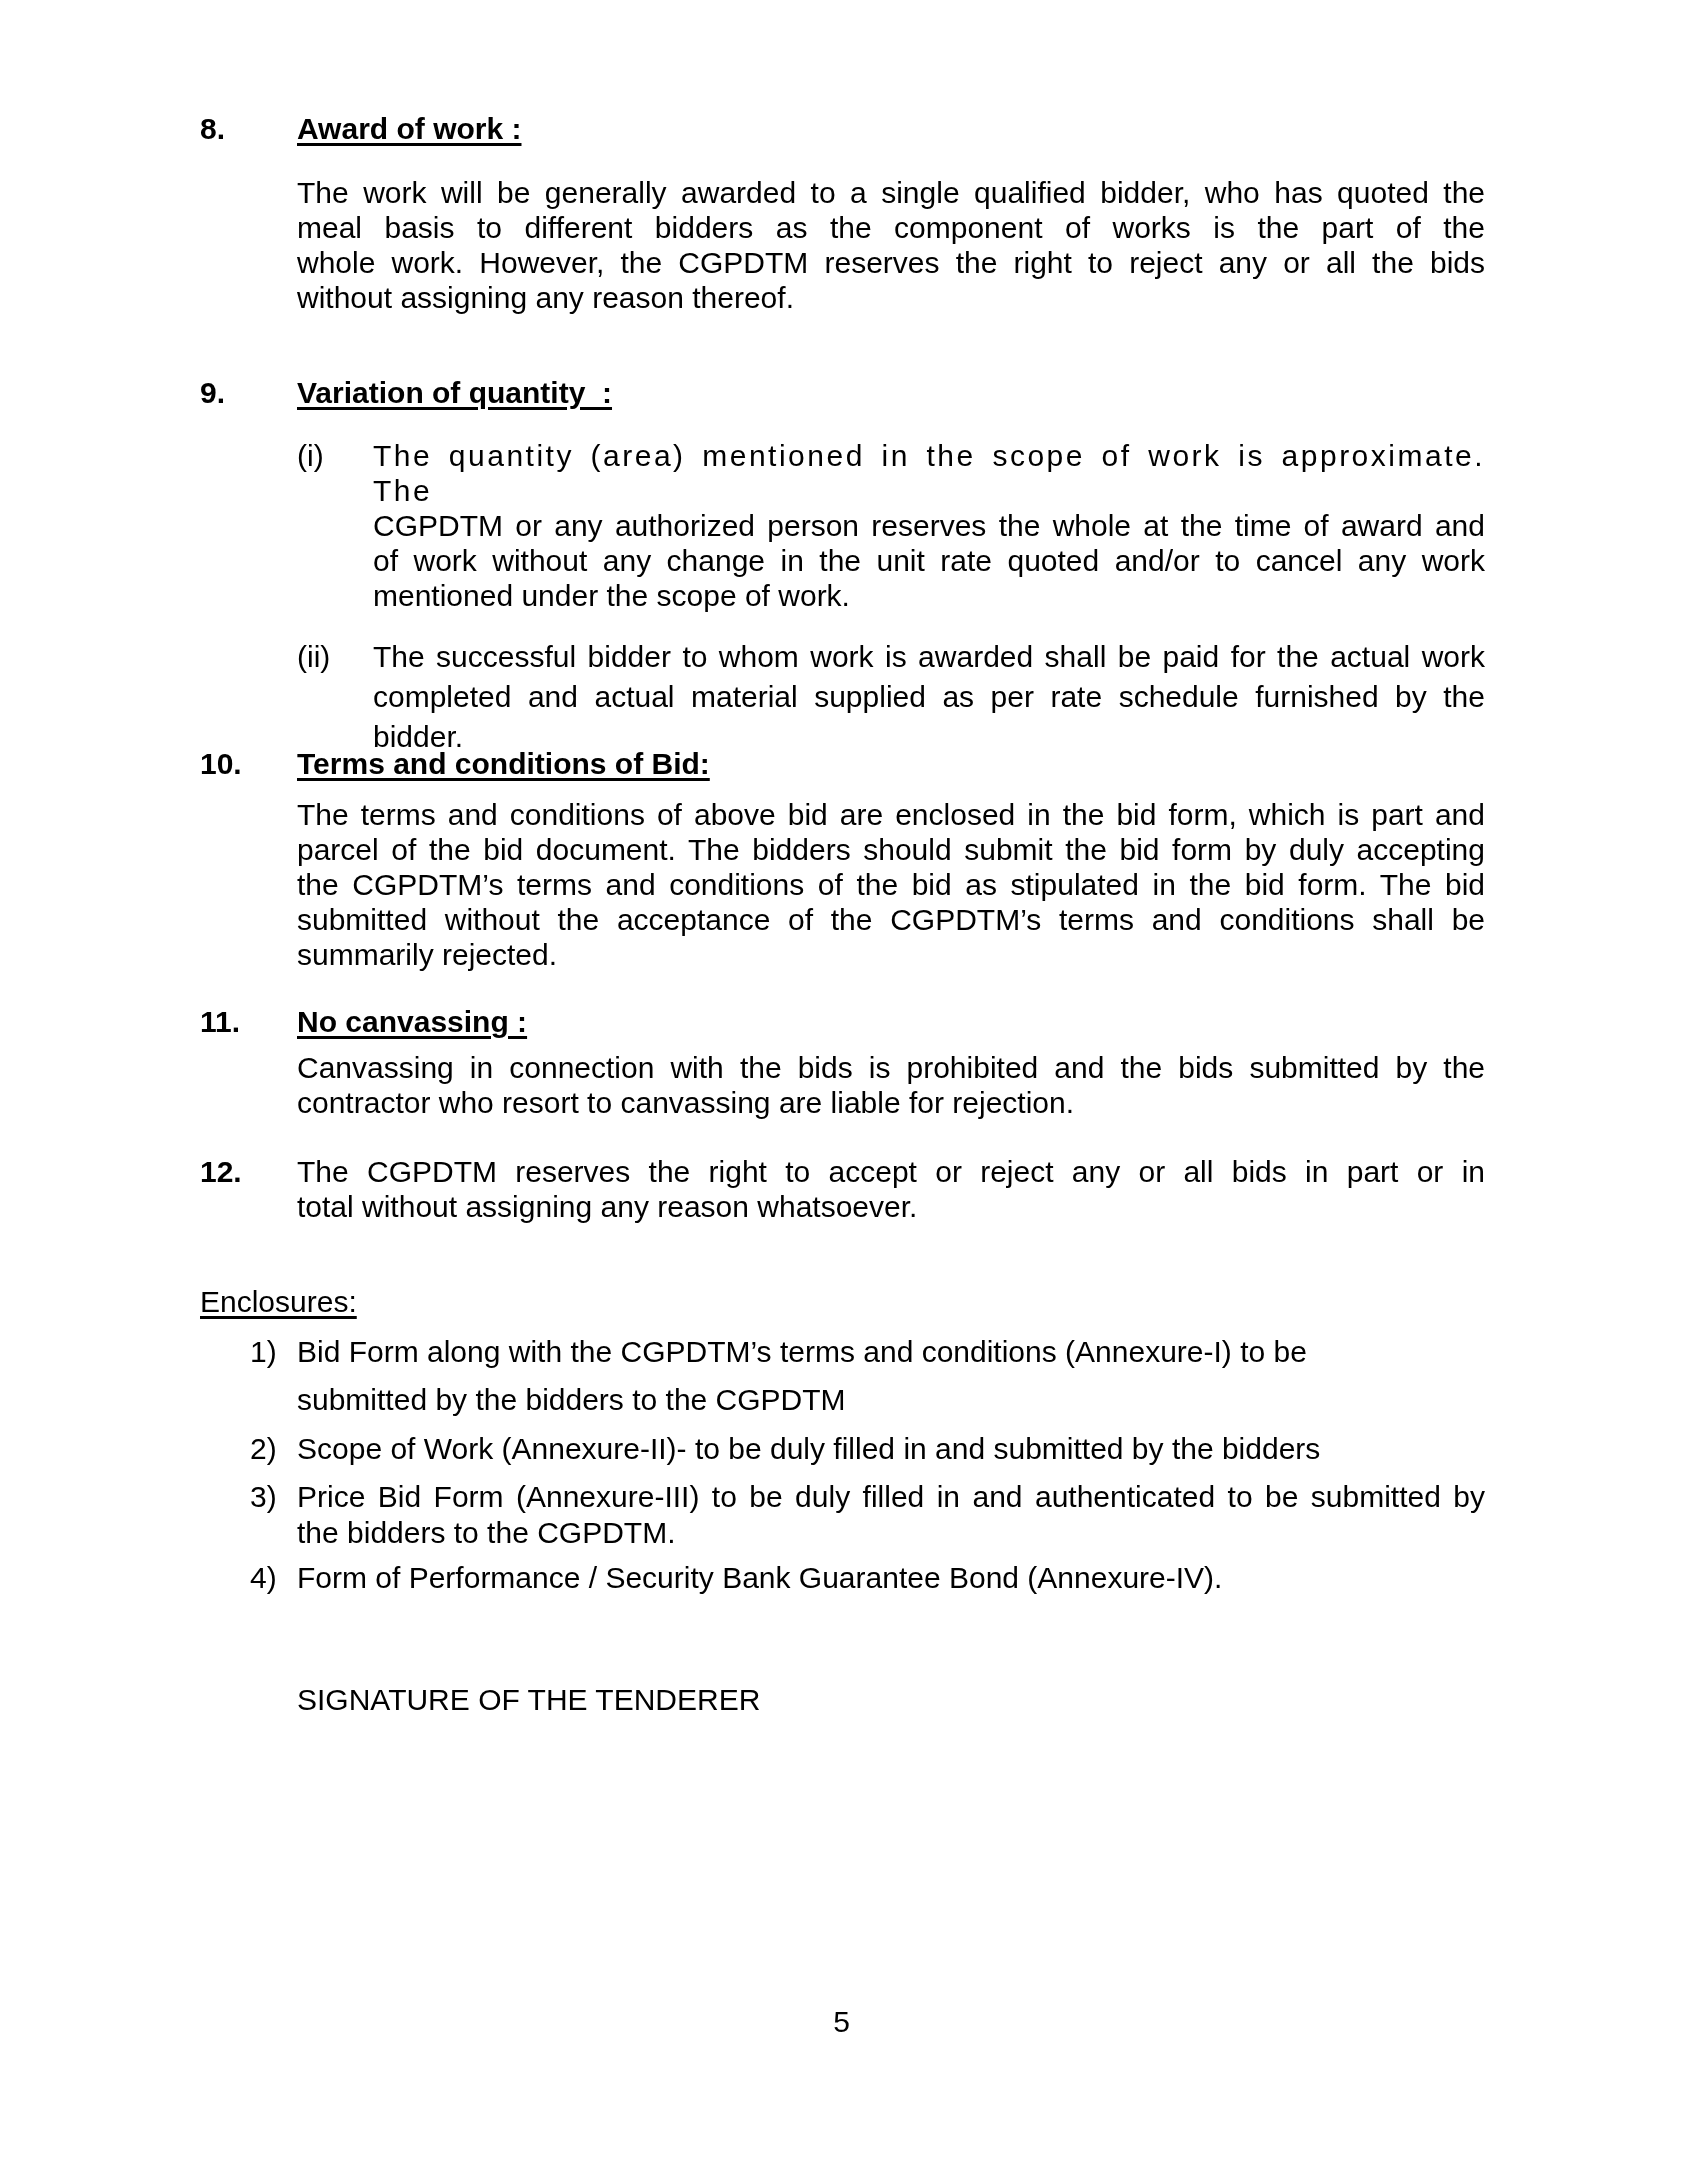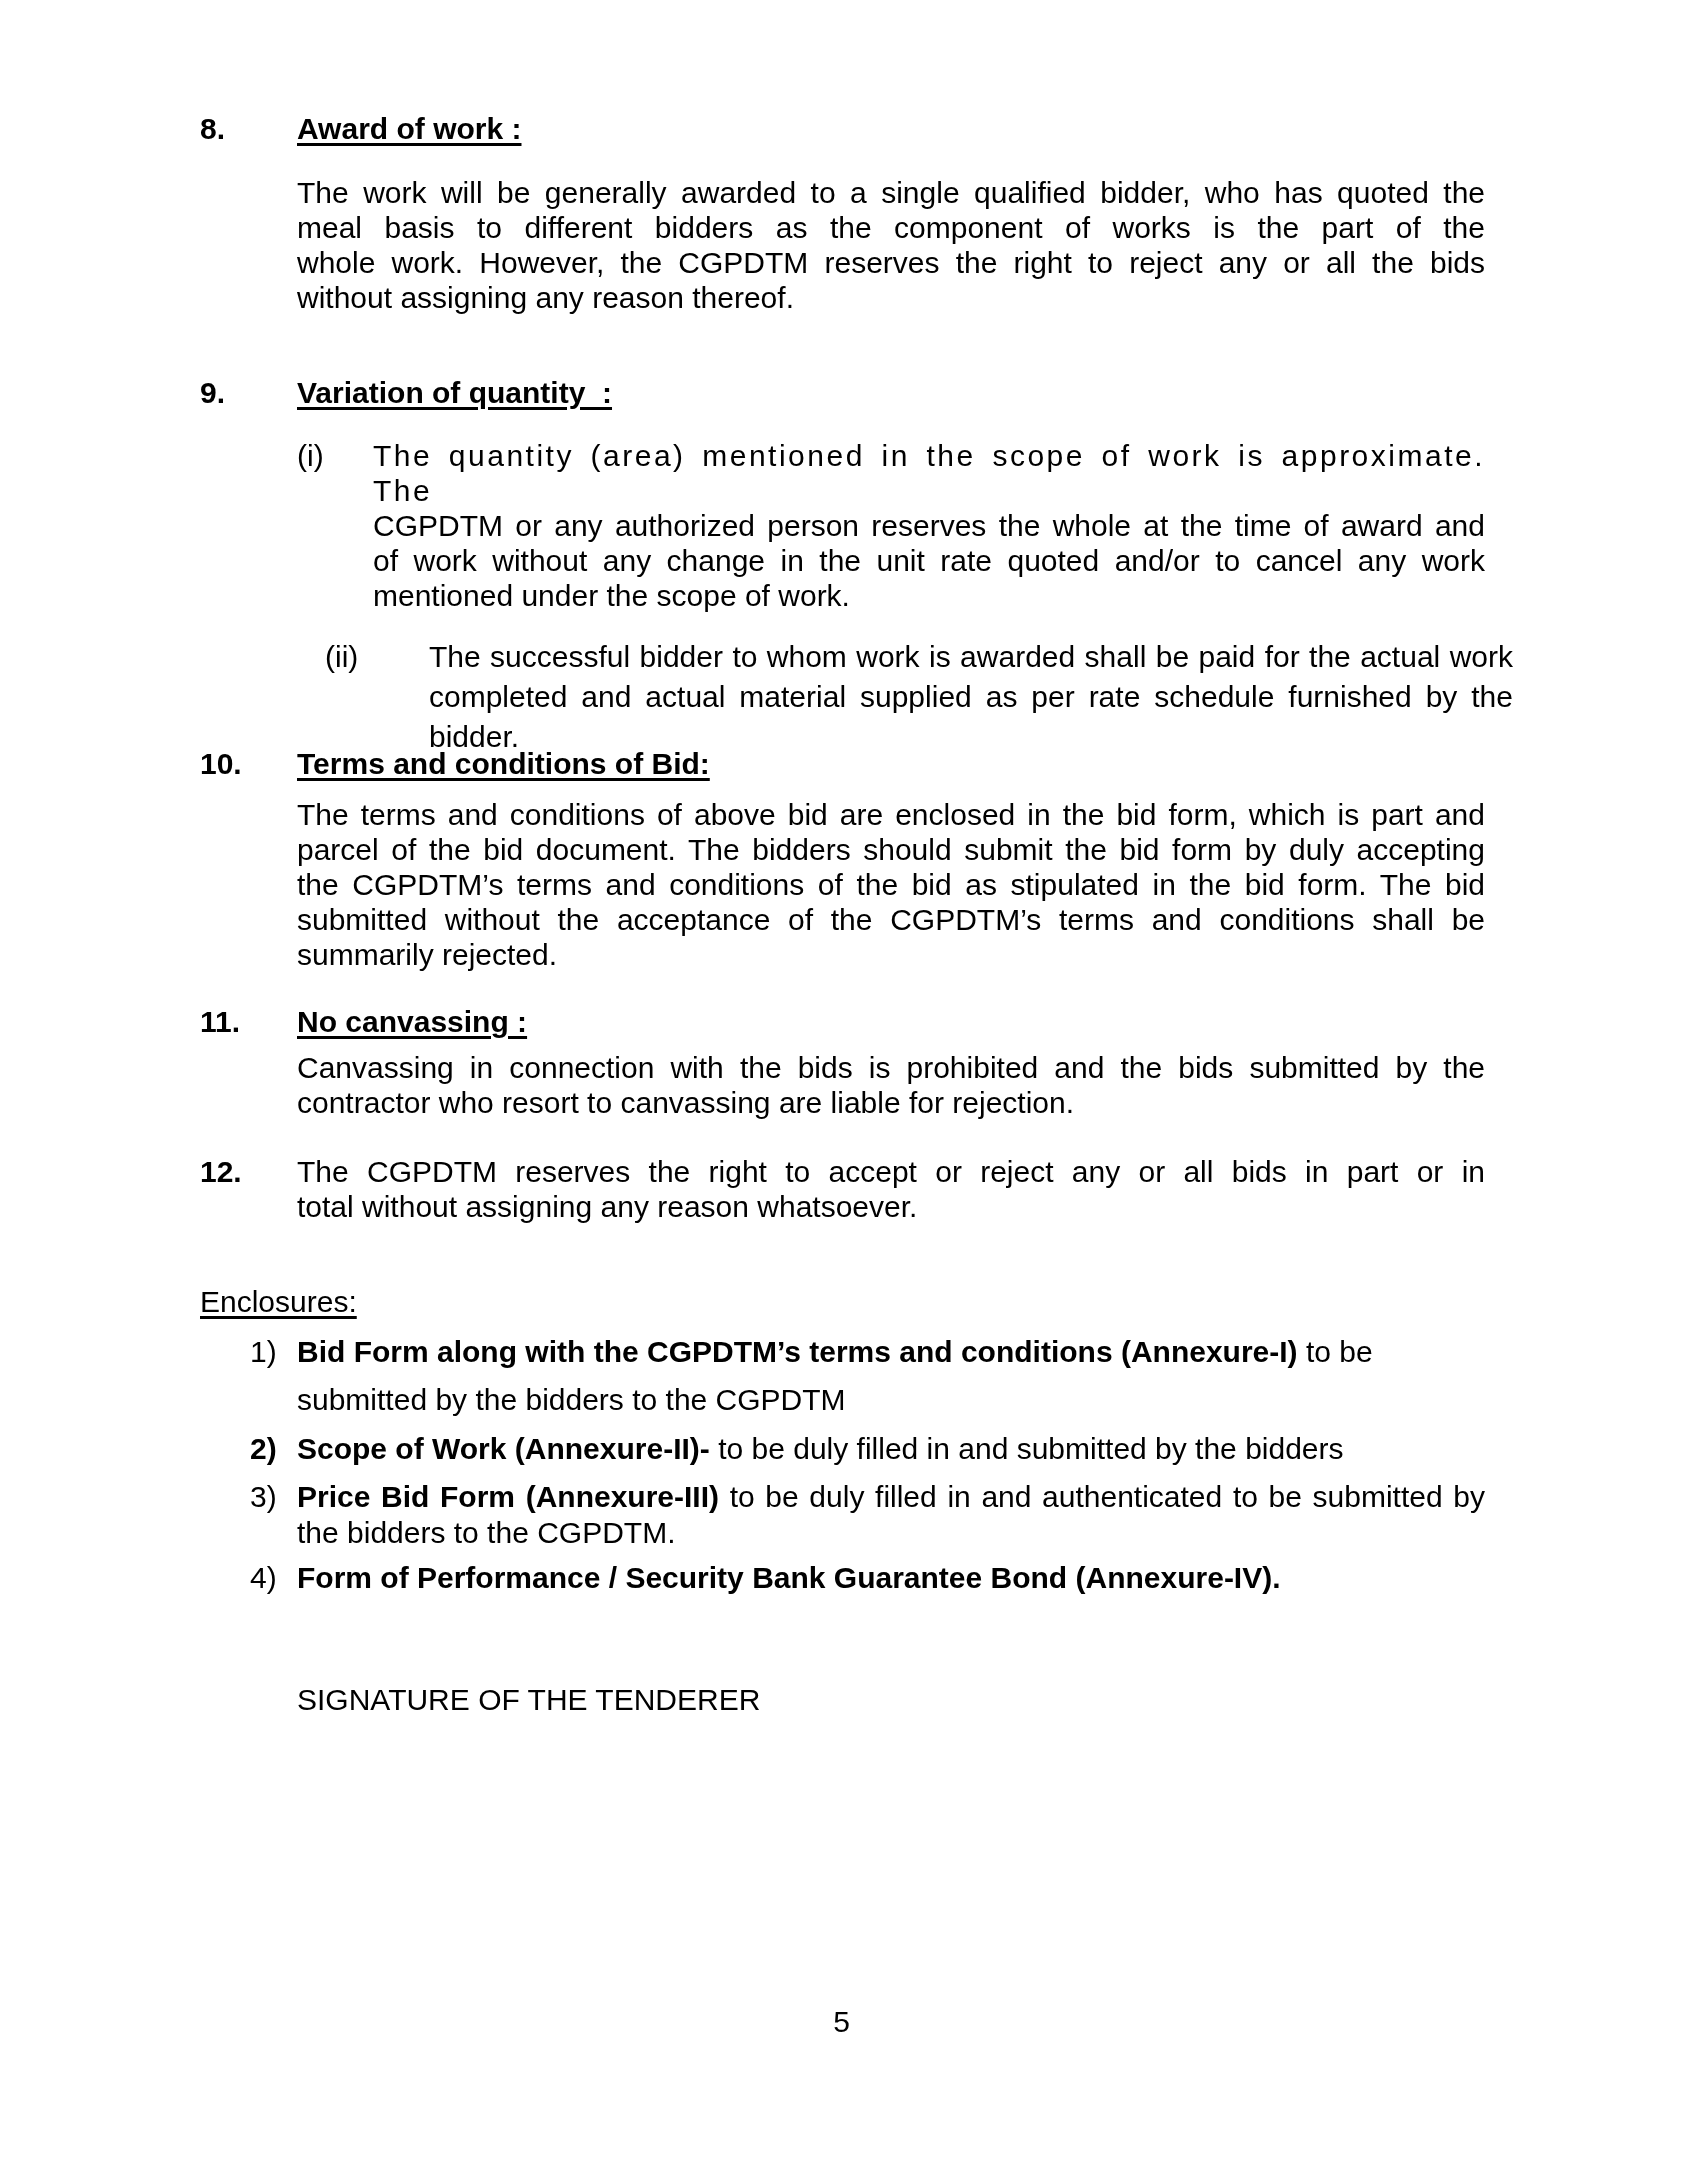--- a/index.html
+++ b/index.html
@@ -33,25 +33,25 @@
   .u {
     text-decoration:underline;
     text-decoration-thickness:3px;
     text-underline-offset:4px;
     white-space:pre;
     margin-top:32px;
   }
   .line { min-height:35px; }
   .line.j { text-align:justify; text-align-last:justify; }
   .ls { letter-spacing:2.5px; }
-  .lh40 { line-height:40px;margin-left:28px; }
+  .lh40 { line-height:40px; }
   .lh48 { line-height:48px; }
   .lh36 { line-height:36px; }
   .enum { position:absolute; left:250px; top:0; white-space:pre; }
-  .bold { font-weight:bold; }
+  .bold { font-weight:normal; }
   .right { text-align:left; }
   .center { position:absolute; left:0; width:1683px; text-align:center; }
 </style>
 </head>
 <body>
 
 <div class="page">
 
   <section class="block" style="top:111px">
     <div class="num">8.</div>

